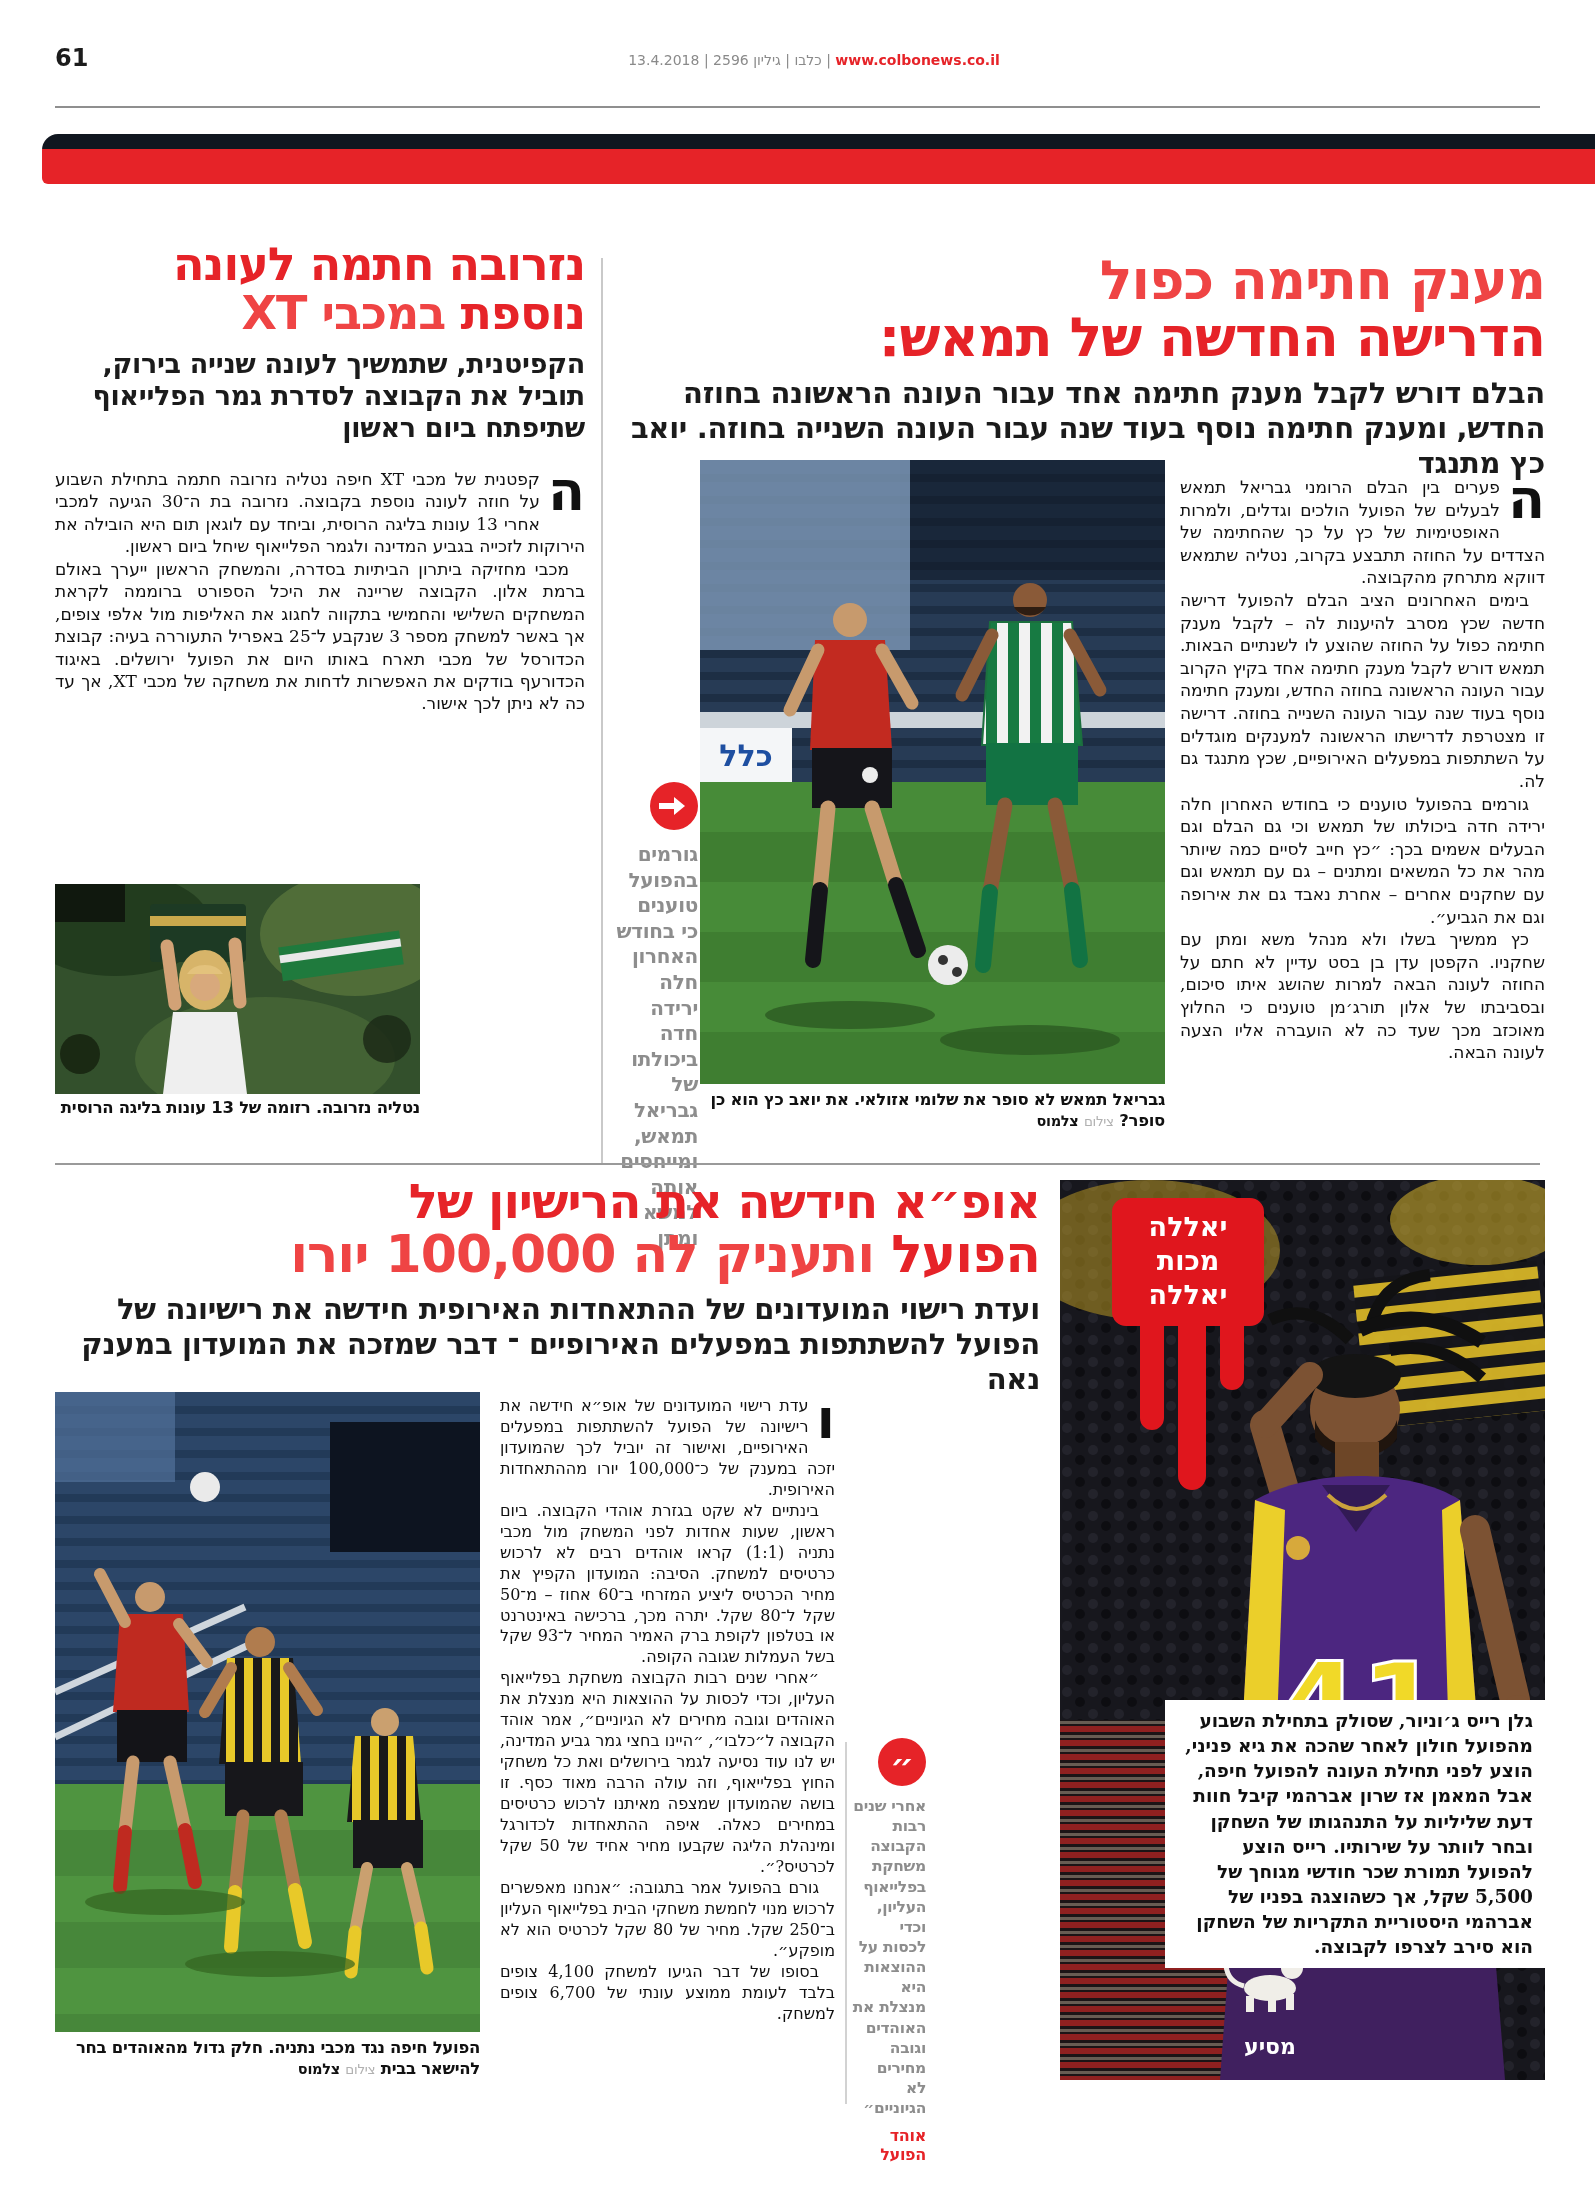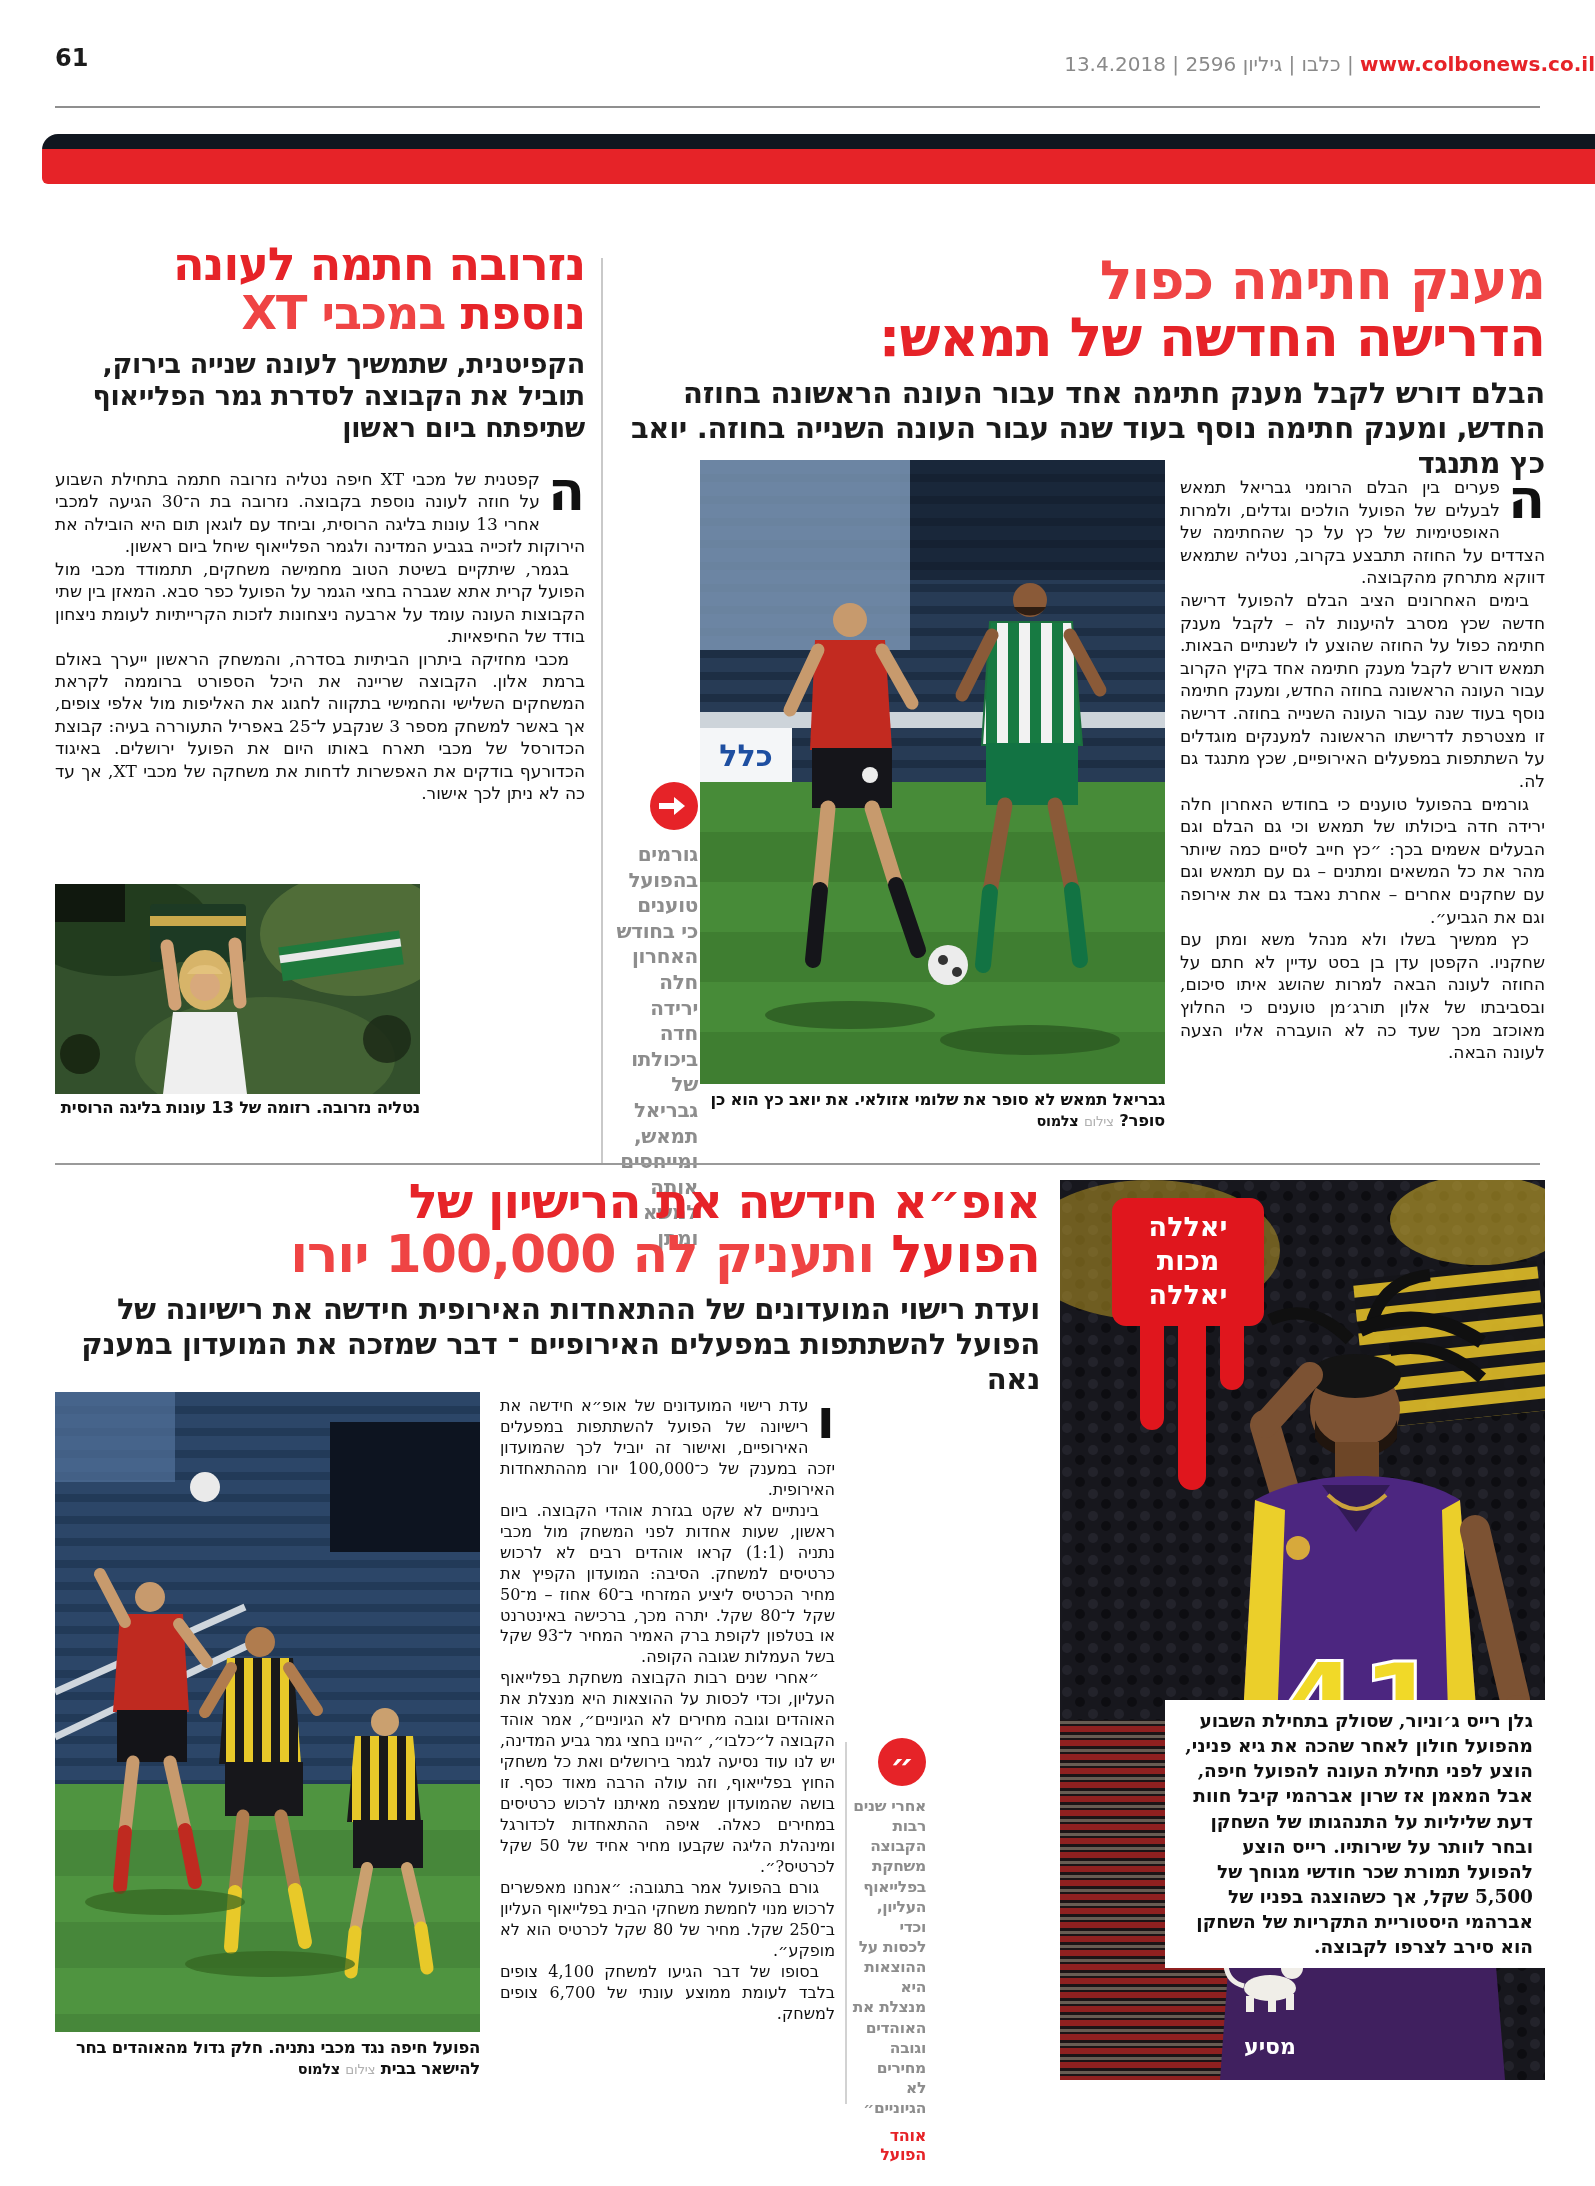--- a/index.html
+++ b/index.html
@@ -2,21 +2,21 @@
 <html lang="he"><head>
 <meta charset="utf-8">
 <style>
   html,body{margin:0;padding:0;background:#e9e9e9;}
   .page{position:relative;width:1595px;height:2186px;background:#fff;overflow:hidden;margin:0 auto;
         direction:rtl;font-family:"DejaVu Sans",sans-serif;color:#141414;}
   .abs{position:absolute;}
 
   
   .page-num{left:55px;top:44px;font-size:24px;font-weight:bold;color:#1c1c1c;direction:ltr;}
-  .page-meta{right:0;left:0;top:52px;text-align:right;padding-left:33px;font-size:20px;color:#8a8a8a;
+  .page-meta{right:0;left:0;top:52px;text-align:center;padding-left:33px;font-size:14px;color:#8a8a8a;
              direction:rtl;box-sizing:border-box;}
   .page-meta .site{color:#e62328;font-weight:bold;}
   .header-rule{left:55px;right:55px;top:106px;border-top:2px solid #8f8f8f;height:0;}
 
   
   .banner{left:42px;right:0;top:134px;height:50px;border-radius:16px 0 0 6px;overflow:hidden;}
   .banner .b-black{height:15px;background:#10161f;}
   .banner .b-red{height:35px;background:#e62328;}
 
   
@@ -168,21 +168,20 @@
     <div class="h-line red" style="font-size:46px;">נזרובה חתמה לעונה</div>
     <div class="h-line" style="font-size:46px;">
       <span class="red">נוספת</span>
       <span class="ink">במכבי XT</span>
     </div>
     <div class="subhead" style="font-size:27px;">הקפיטנית, שתמשיך לעונה שנייה בירוק, תוביל את הקבוצה לסדרת גמר הפלייאוף שתיפתח ביום ראשון</div>
   </div>
 
   <div class="abs bodycol" style="left:55px;top:468px;width:530px;height:412px;font-size:17px;line-height:1.32;">
     <p class="first"><span class="dropcap">ה</span><span>קפטנית של מכבי XT חיפה נטליה נזרובה חתמה בתחילת השבוע על חוזה לעונה נוספת בקבוצה. נזרובה בת ה־30 הגיעה למכבי אחרי 13 עונות בליגה הרוסית, וביחד עם לוגאן תום היא הובילה את הירוקות לזכייה בגביע המדינה ולגמר הפלייאוף שיחל ביום ראשון.</span></p>
-    <p>בגמר, שיתקיים בשיטת הטוב מחמישה משחקים, תתמודד מכבי מול הפועל קרית אתא שגברה בחצי הגמר על הפועל כפר סבא. המאזן בין שתי הקבוצות העונה עומד על ארבעה ניצחונות לזכות הקרייתיות לעומת ניצחון בודד של החיפאיות.</p>
     <p>מכבי מחזיקה ביתרון הביתיות בסדרה, והמשחק הראשון ייערך באולם ברמת אלון. הקבוצה שריינה את היכל הספורט ברוממה לקראת המשחקים השלישי והחמישי בתקווה לחגוג את האליפות מול אלפי צופים, אך באשר למשחק מספר 3 שנקבע ל־25 באפריל התעוררה בעיה: קבוצת הכדורסל של מכבי תארח באותו היום את הפועל ירושלים. באיגוד הכדורעף בודקים את האפשרות לדחות את משחקה של מכבי XT, אך עד כה לא ניתן לכך אישור.</p>
   </div>
 
   <svg class="abs" style="left:55px;top:884px;" width="365" height="210" viewBox="0 0 365 210">
     <rect width="365" height="210" fill="#33502c"></rect>
     <ellipse cx="60" cy="40" rx="95" ry="52" fill="#223c1e"></ellipse>
     <ellipse cx="300" cy="50" rx="95" ry="62" fill="#58743c" opacity=".8"></ellipse>
     <ellipse cx="210" cy="175" rx="130" ry="62" fill="#4a6a38" opacity=".7"></ellipse>
     <rect x="0" y="0" width="70" height="38" fill="#10180e"></rect>
     <g transform="rotate(-8 285 72)">

